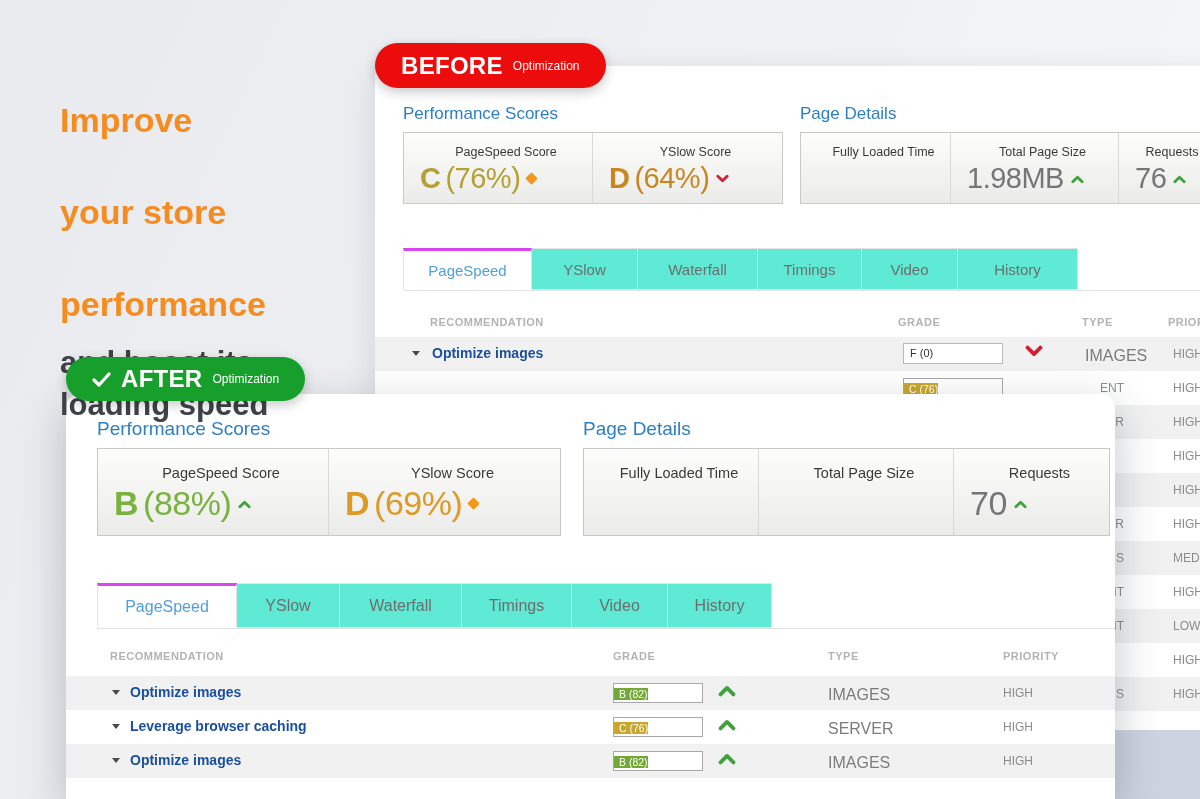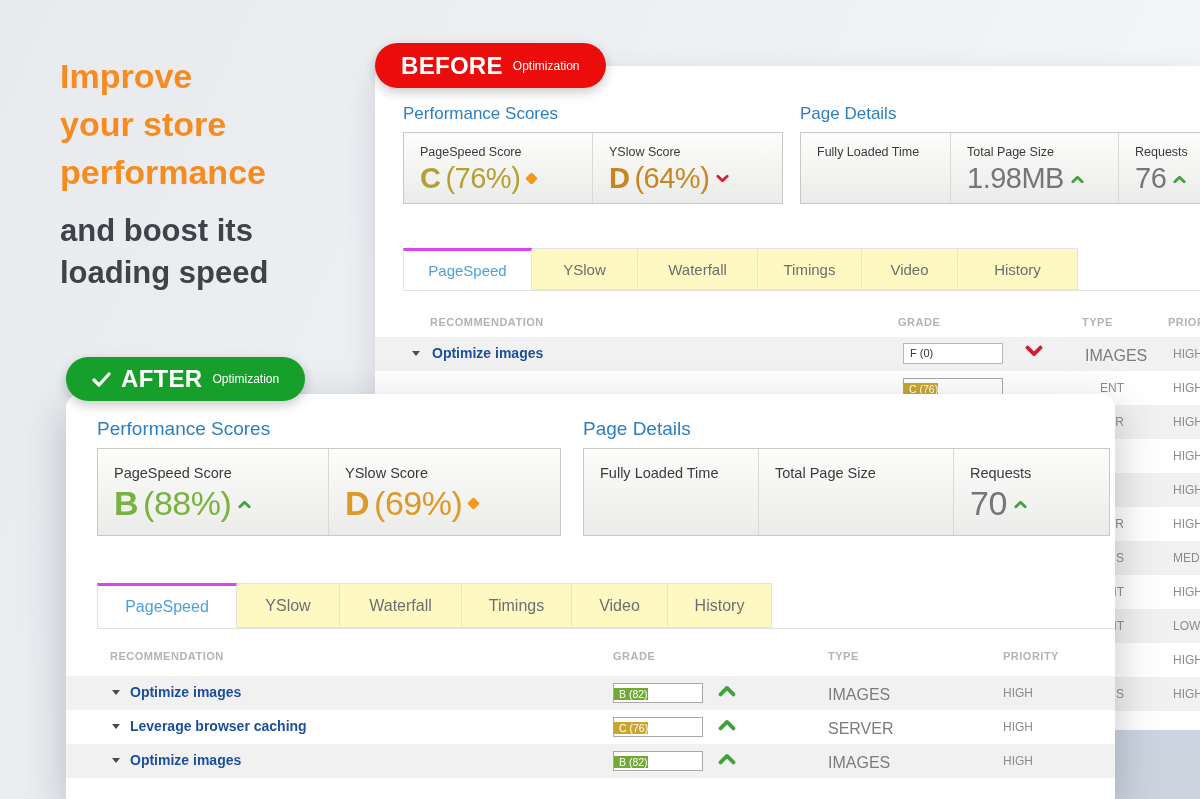--- a/index.html
+++ b/index.html
@@ -2,21 +2,21 @@
 <html><head>
 <meta charset="utf-8">
 <style>
   html,body{margin:0;padding:0;background:#dfe2e7;}
   .stage{position:relative;width:1200px;height:799px;overflow:hidden;
     font-family:"Liberation Sans",sans-serif;
     background:linear-gradient(115deg,#e8eaee 0%,#eff1f4 55%,#f8f9fb 100%);}
 
   
   .headline{position:absolute;left:60px;top:52px;z-index:3;}
-  .headline .accent{font-size:34px;font-weight:700;color:#f68b1f;line-height:48px;}
+  .headline .accent{font-size:34px;font-weight:700;color:#f68b1f;line-height:48px;margin-top:44px;}
   .headline .sub-group{margin-top:14px;}
   .headline .sub{font-size:31px;font-weight:700;color:#3e4348;line-height:42px;}
 
   
   .badge{position:absolute;display:flex;align-items:center;gap:10px;color:#fff;
     border-radius:24px;padding:0 26px;z-index:4;box-shadow:0 4px 12px rgba(0,0,0,.22);}
   .badge-main{font-size:24px;font-weight:800;letter-spacing:.3px;}
   .badge-sub{font-size:12px;font-weight:400;}
   .badge--before{left:375px;top:43px;height:45px;background:#ec0c0c;}
   .badge--after{left:66px;top:357px;height:44px;background:#16a02b;}
@@ -31,21 +31,21 @@
 
   .sec-title{position:absolute;color:#2e7fc1;font-size:17px;white-space:nowrap;}
   .panel--before .ps-title{left:28px;top:38px;}
   .panel--before .pd-title{left:425px;top:38px;}
   .panel--after .sec-title{font-size:19px;}
   .panel--after .ps-title{left:31px;top:24px;}
   .panel--after .pd-title{left:517px;top:24px;}
 
   
   .score-box{position:absolute;display:flex;border:1px solid #c9c9c7;
-    background:linear-gradient(#fdfdfc,#ebebe9);box-sizing:border-box;}
+    background:linear-gradient(#fdfdfc,#ebebe9);box-sizing:border-box;text-align:center;}
   .panel--before .ps-box{left:28px;top:66px;width:380px;height:72px;}
   .panel--before .pd-box{left:425px;top:66px;width:410px;height:72px;}
   .panel--after .ps-box{left:31px;top:54px;width:464px;height:88px;}
   .panel--after .pd-box{left:517px;top:54px;width:527px;height:88px;}
 
   .score-cell{box-sizing:border-box;padding:12px 0 0 16px;border-right:1px solid #d9d9d7;}
   .score-cell:last-child{border-right:none;}
   .panel--before .ps-box .score-cell{width:190px;}
   .panel--before .pd-box .score-cell:nth-of-type(1){width:150px;}
   .panel--before .pd-box .score-cell:nth-of-type(2){width:168px;}
@@ -64,21 +64,21 @@
   .ind{display:inline-flex;align-items:center;margin-left:2px;}
   .ind-up{color:#3fa23c;} .ind-down{color:#cf2134;} .ind-diamond{color:#f2991b;}
   .diamond-shape{width:9px;height:9px;background:currentColor;display:inline-block;
     transform:rotate(45deg);border-radius:1.5px;}
 
   
   .tabs{position:absolute;display:flex;}
   .panel--before .tabs{left:28px;top:182px;height:42px;}
   .panel--after .tabs{left:31px;top:189px;height:45px;}
   .tab{display:flex;align-items:center;justify-content:center;font-size:15px;color:#6e6e6e;
-    background:#fef9c3;border:1px solid #e3e3e3;border-left:none;box-sizing:border-box;cursor:pointer;}
+    background:#5eead4;border:1px solid #e3e3e3;border-left:none;box-sizing:border-box;cursor:pointer;}
   .tab:nth-of-type(1){border-left:1px solid #e3e3e3;}
   .tab--active{background:#fff;color:#4f9fdc;border-top:3px solid #d946ef;border-bottom:1px solid #fff;}
   .panel--before .tab:nth-of-type(1){width:129px;}
   .panel--before .tab:nth-of-type(2){width:106px;}
   .panel--before .tab:nth-of-type(3){width:120px;}
   .panel--before .tab:nth-of-type(4){width:104px;}
   .panel--before .tab:nth-of-type(5){width:96px;}
   .panel--before .tab:nth-of-type(6){width:120px;}
   .panel--after .tab{font-size:16px;}
   .panel--after .tab:nth-of-type(1){width:140px;}

